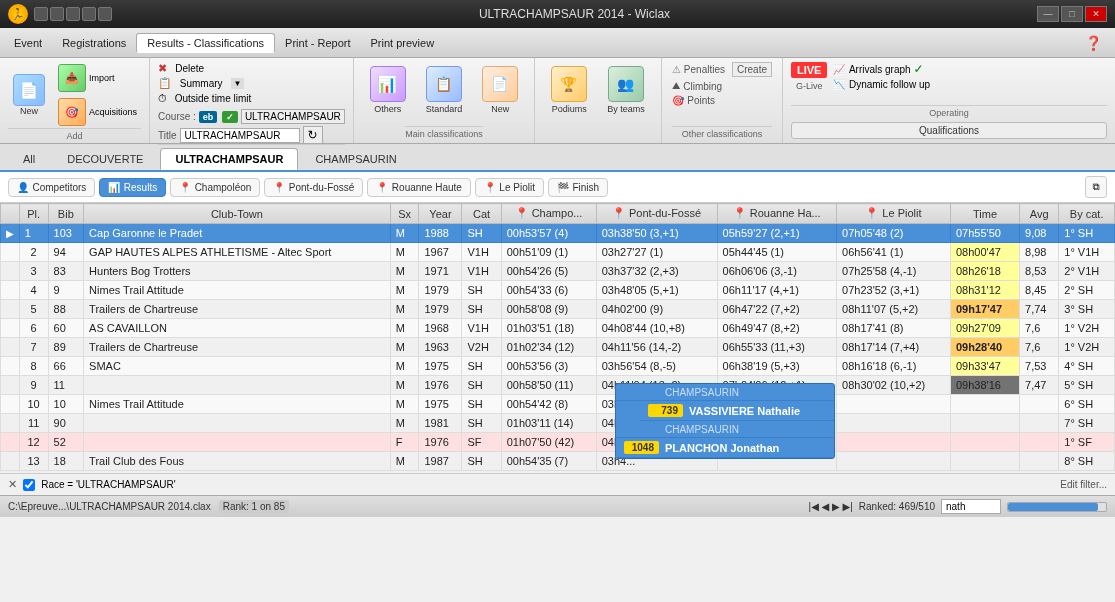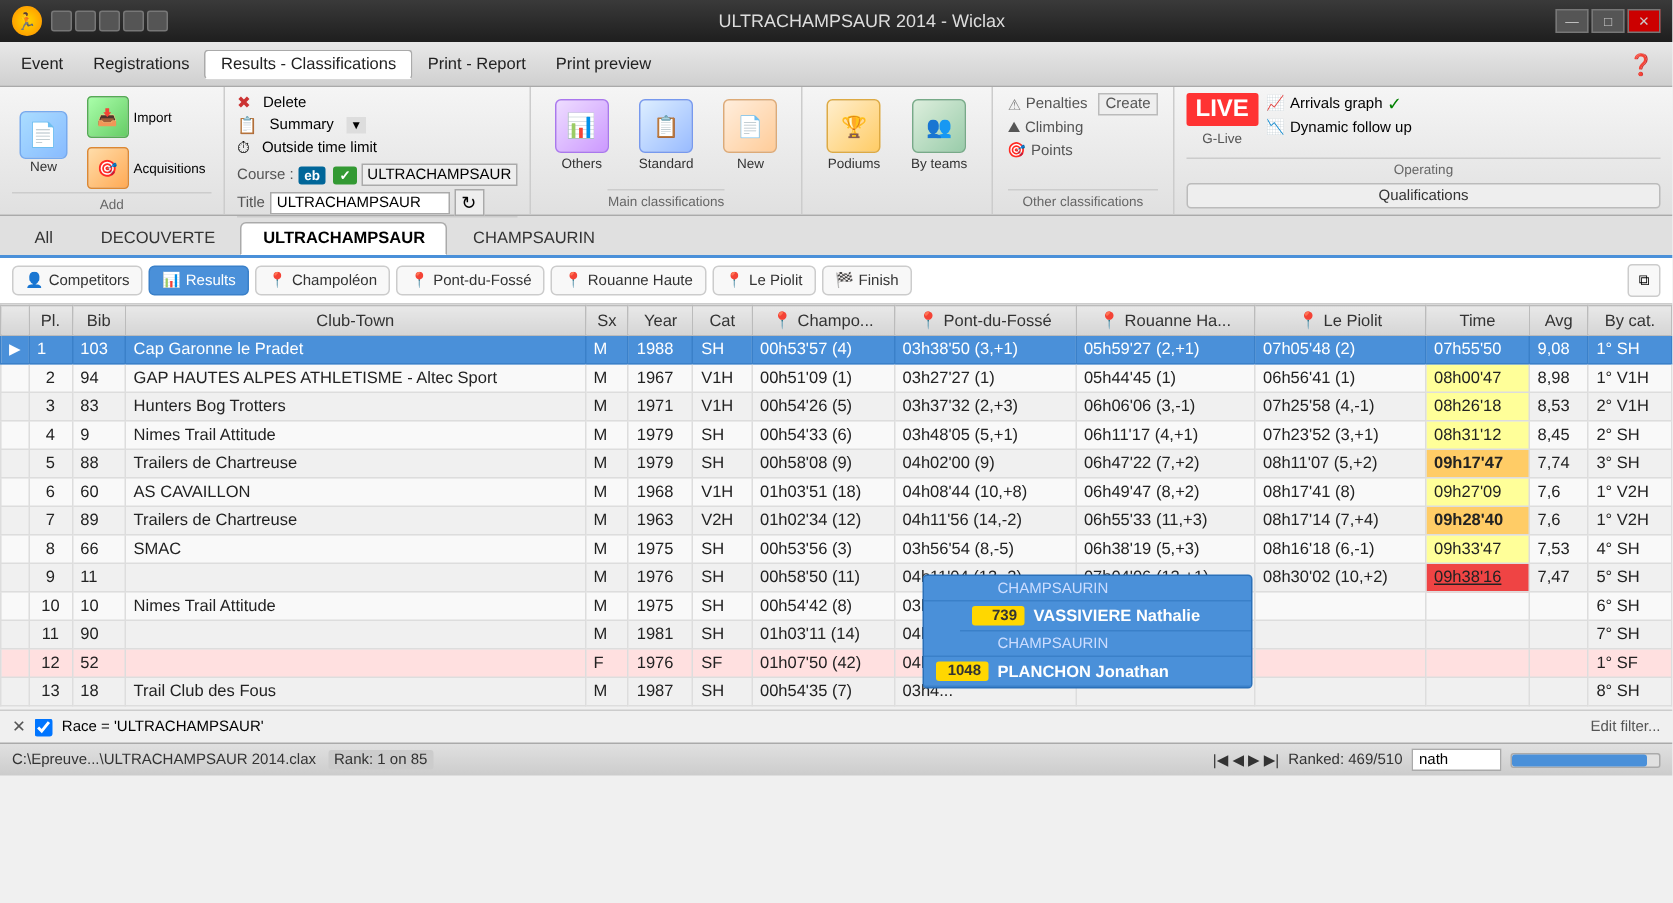--- a/index.html
+++ b/index.html
@@ -198,21 +198,21 @@
         <span>🎯</span>
         <span>Points</span>
       </div>
     </div>
     <div style="font-size:9px; color:#666; border-top:1px solid #ccc; padding-top:2px; text-align:center;">Other classifications</div>
   </div>
 
   <div style="display:flex; flex-direction:column; padding:4px 8px; flex:1;">
     <div style="display:flex; gap:6px; flex:1;">
       <div style="display:flex; flex-direction:column; align-items:center; gap:3px;">
-        <span style="background:#ff3333; color:white; padding:2px 6px; border-radius:2px; font-size:16px; font-weight:bold; cursor:pointer;">LIVE</span>
+        <span style="background:#ff3333; color:white; padding:2px 6px; border-radius:2px; font-size:11px; font-weight:bold; cursor:pointer;">LIVE</span>
         <span style="font-size:9px; color:#555;">G-Live</span>
       </div>
       <div style="display:flex; flex-direction:column; gap:3px;">
         <div style="display:flex; align-items:center; gap:3px; font-size:10px; cursor:pointer;">
           <span>📈</span>
           <span>Arrivals graph</span>
           <span style="color:green; font-size:12px;">✓</span>
         </div>
         <div style="display:flex; align-items:center; gap:3px; font-size:10px; cursor:pointer;">
           <span>📉</span>
@@ -431,21 +431,21 @@
             <td style="text-align: center;">9</td>
             <td>11</td>
             <td></td>
             <td>M</td>
             <td>1976</td>
             <td>SH</td>
             <td>00h58'50 (11)</td>
             <td>04h11'04 (13,-2)</td>
             <td>07h04'06 (12,+1)</td>
             <td>08h30'02 (10,+2)</td>
-            <td style="background: #ef4444; text-decoration: underline;">09h38'16</td>
+            <td style="background: #737373;">09h38'16</td>
             <td>7,47</td>
             <td>5° SH</td>
           </tr>
           <tr>
             <td></td>
             <td style="text-align: center;">10</td>
             <td>10</td>
             <td>Nimes Trail Attitude</td>
             <td>M</td>
             <td>1975</td>

